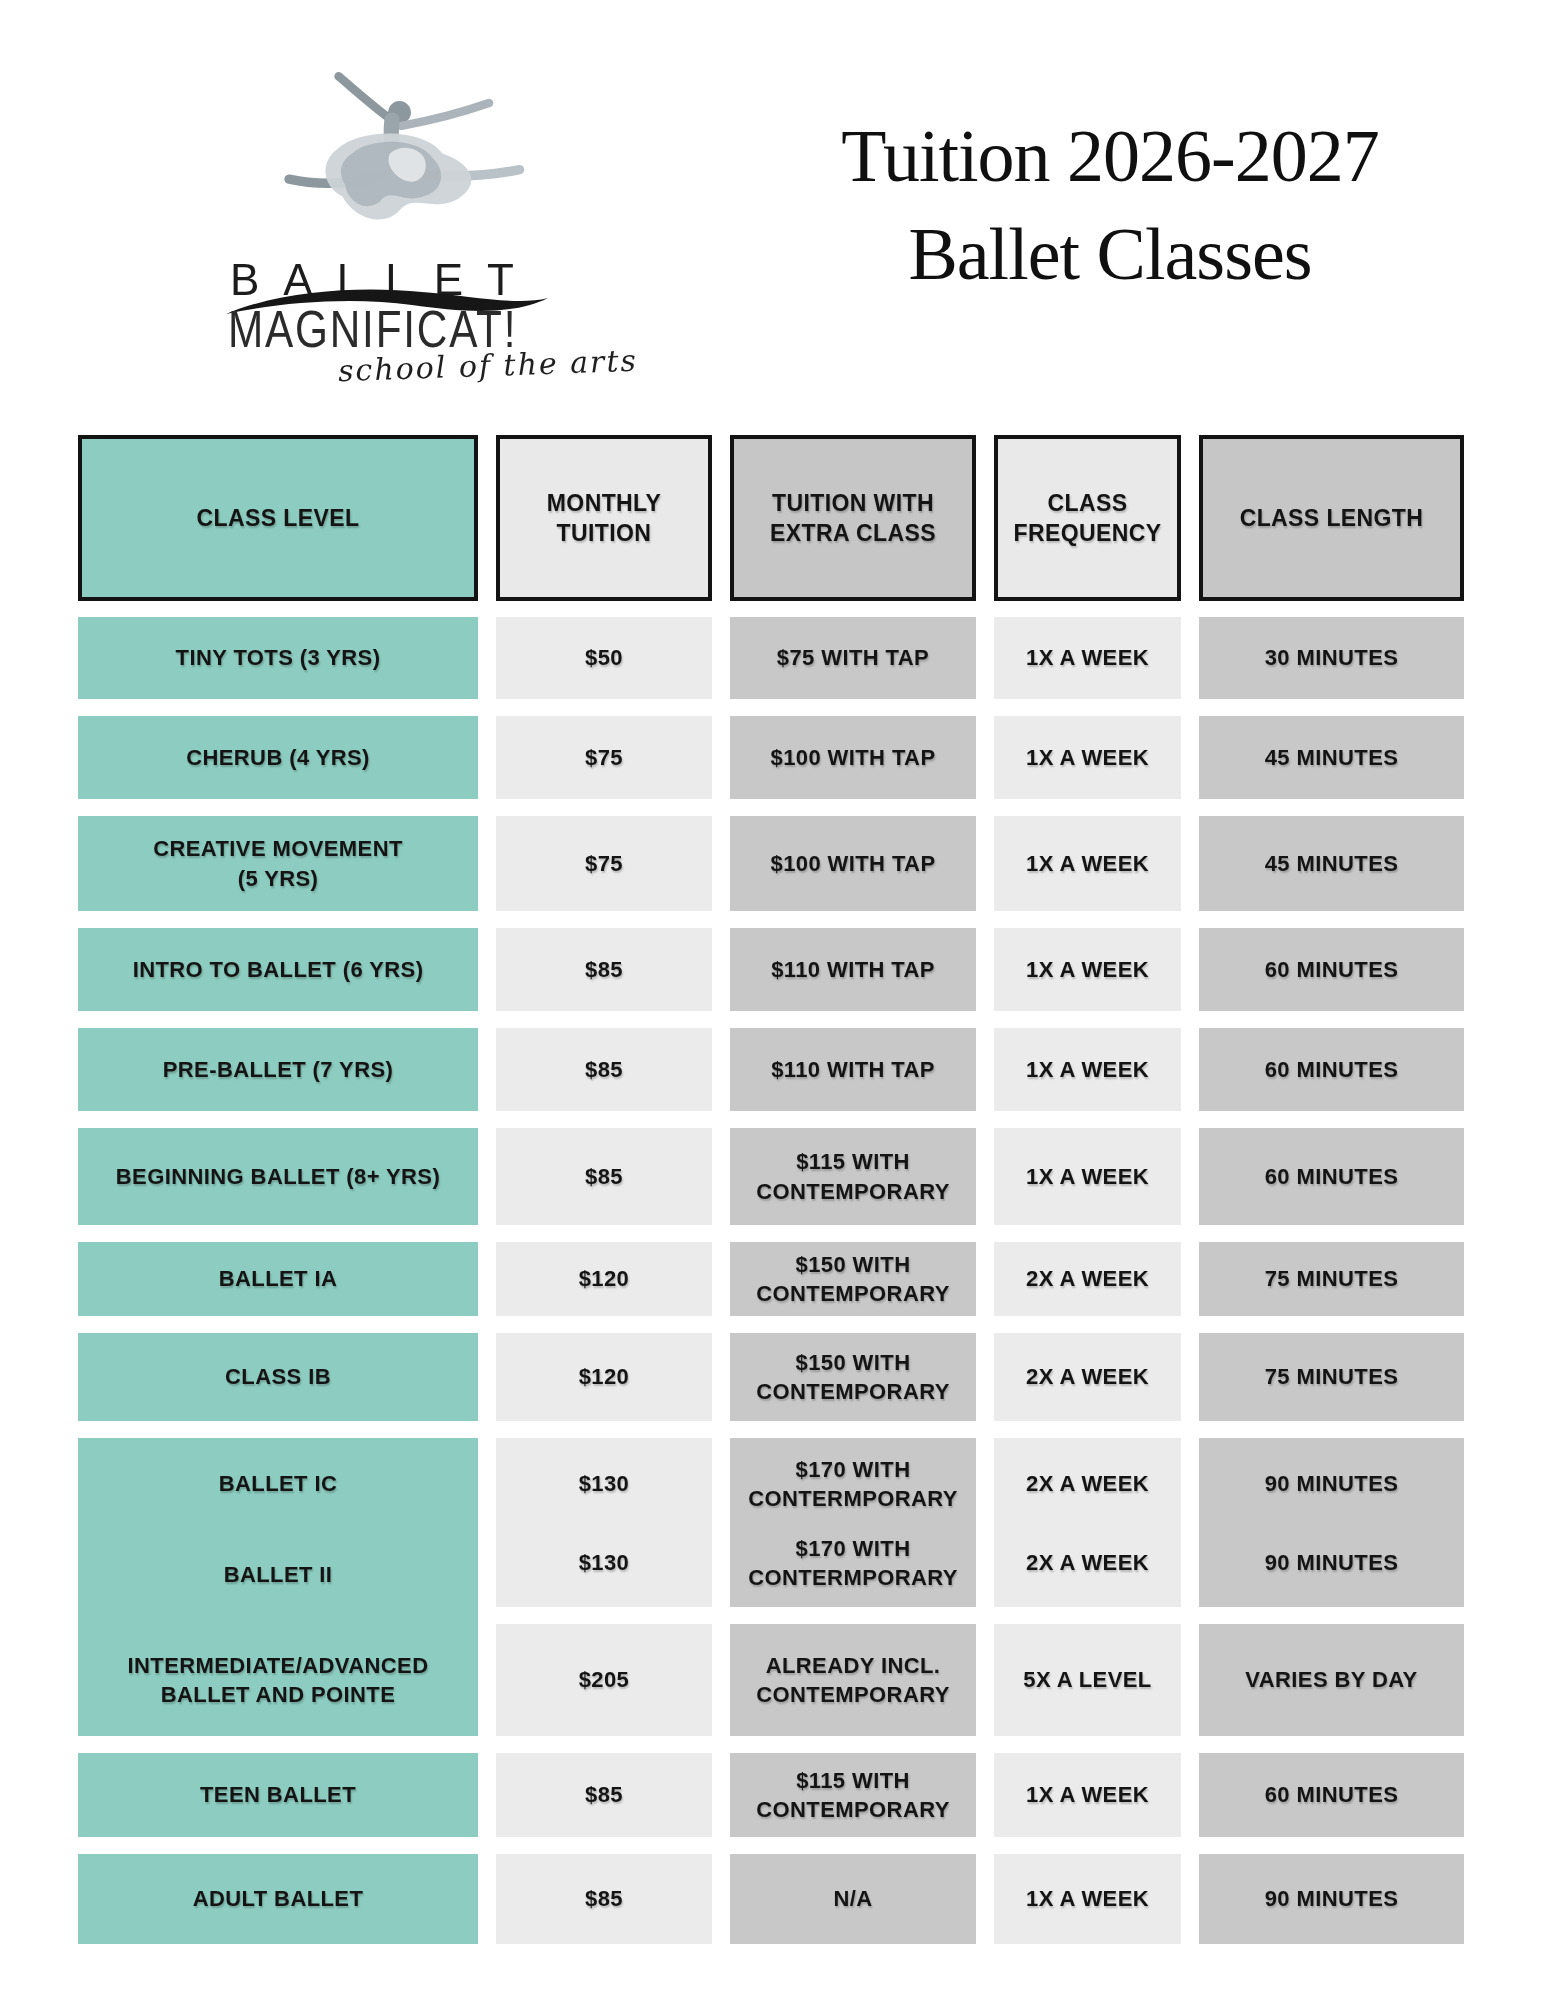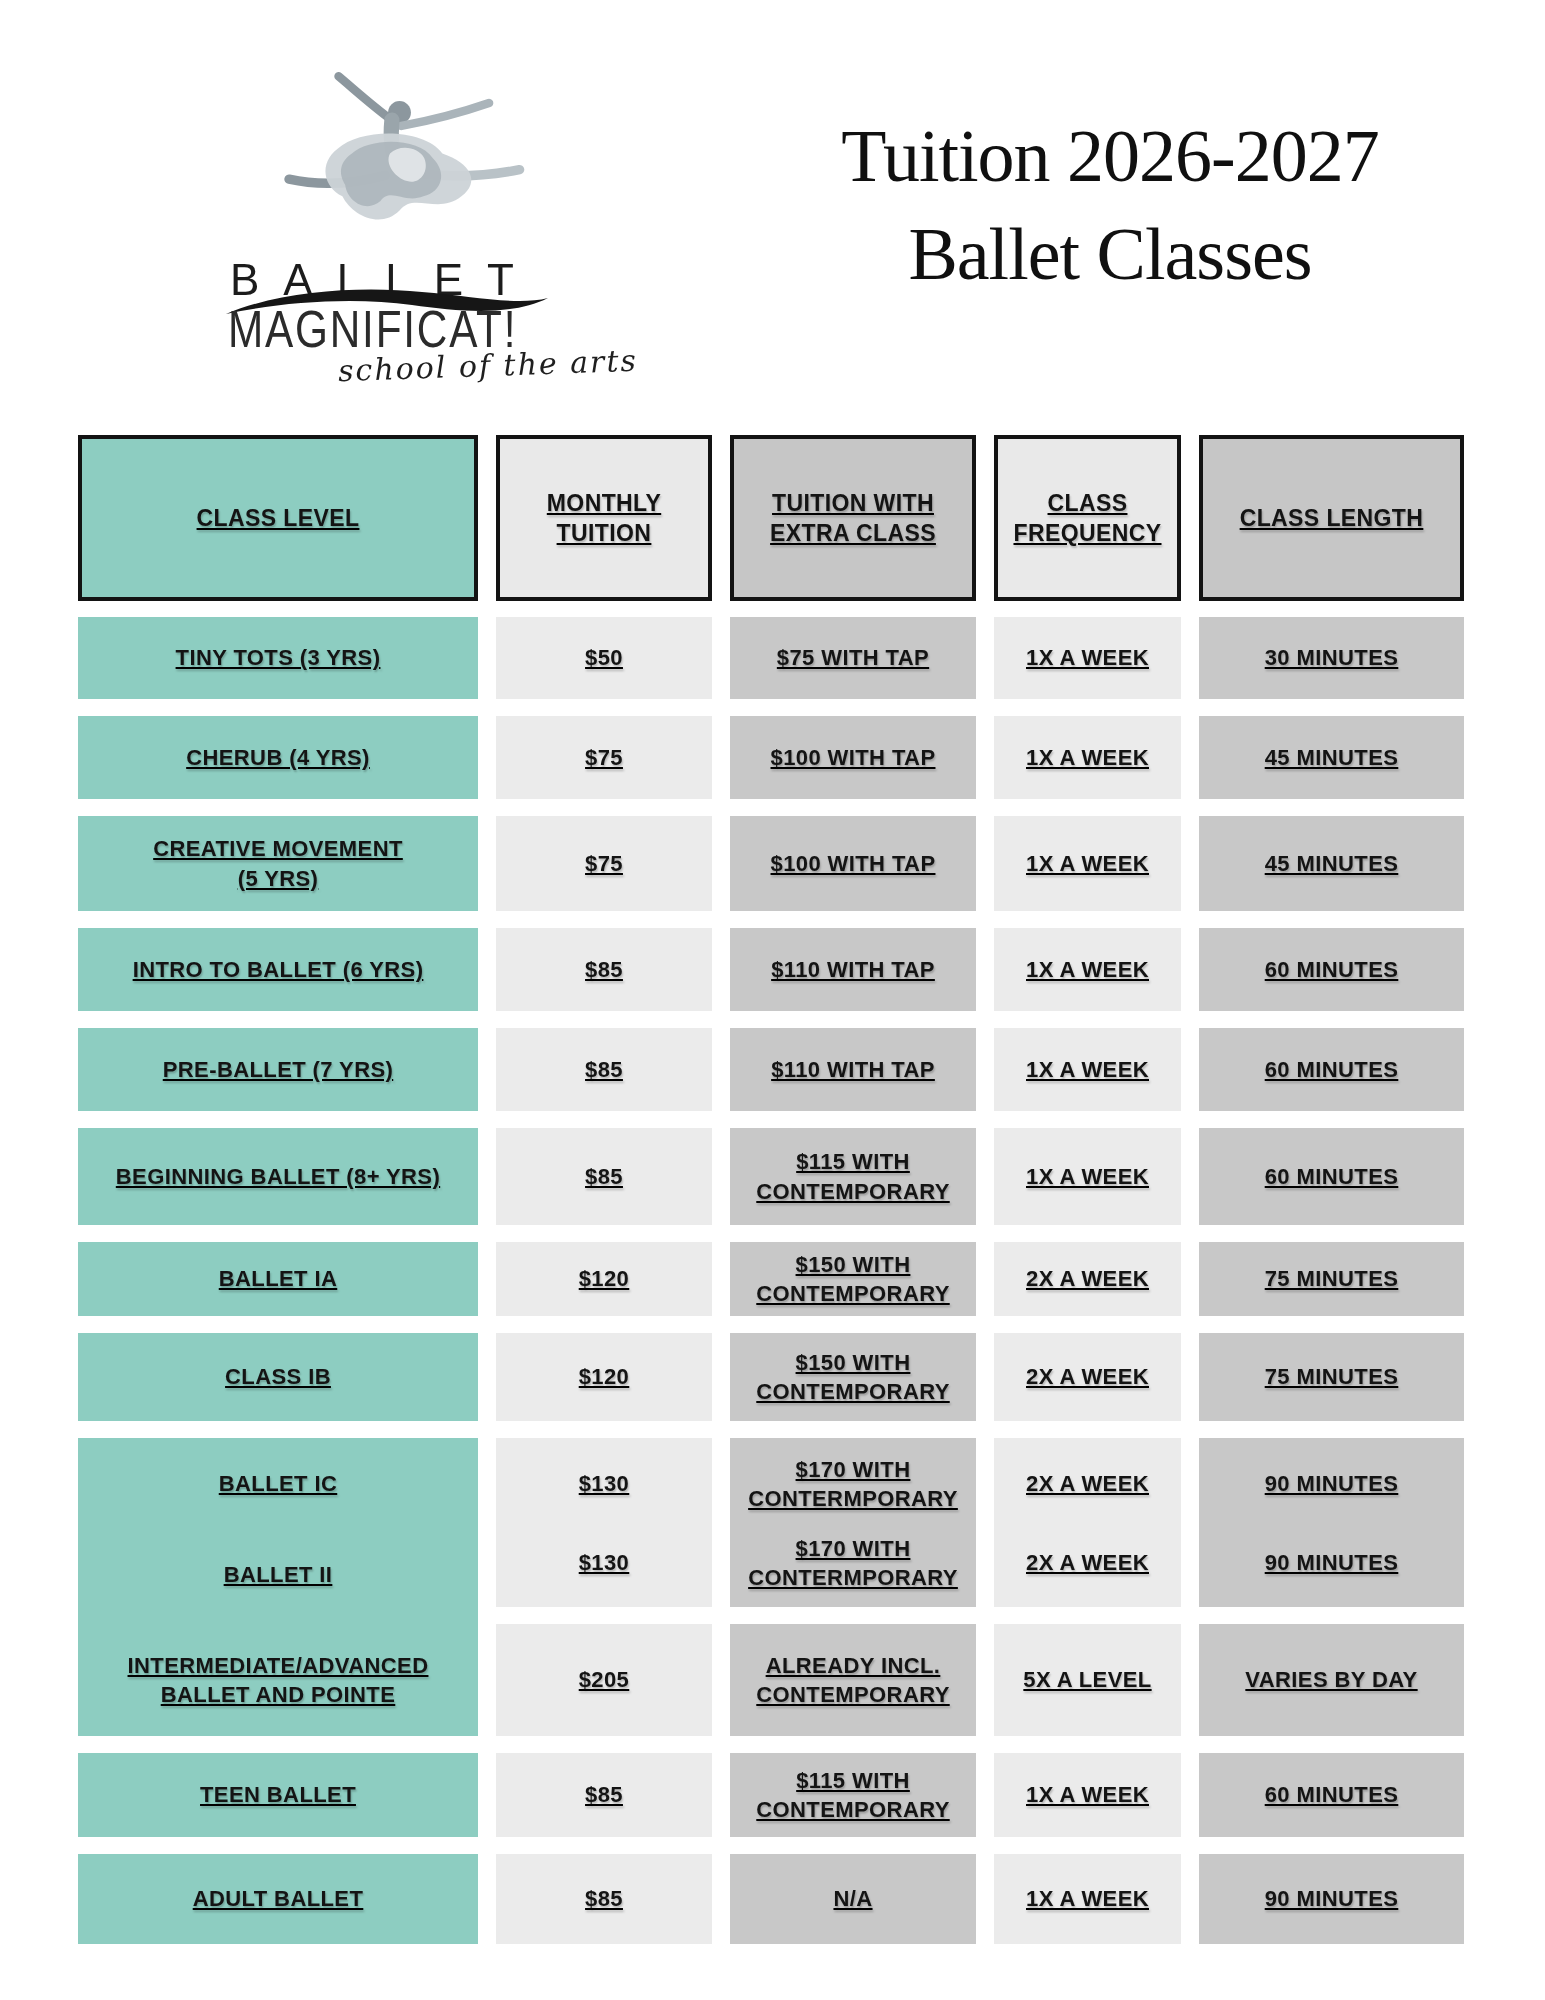--- a/index.html
+++ b/index.html
@@ -27,21 +27,21 @@
     font-size:30px; color:#1f1f1f; letter-spacing:2px; white-space:nowrap;
     transform:rotate(-2deg);
   }
   
   .title{
     position:absolute; left:720px; top:108px; width:780px;
     text-align:center; font-family:"Liberation Serif", serif;
     color:#101010; font-size:74px; line-height:1.32; letter-spacing:-1px;
   }
   
-  .tbl{position:absolute; left:78px; top:435px; width:1387px;text-decoration:underline;}
+  .tbl{position:absolute; left:78px; top:435px; width:1387px;}
   .grid{display:grid; grid-template-columns:400px 216px 246px 187px 265px; column-gap:18px;}
   .thead{margin-bottom:16px;}
   .row{margin-bottom:17px;}
   .cell{
     display:flex; align-items:center; justify-content:center; text-align:center;
     font-weight:bold; font-size:22px; letter-spacing:0.4px; color:#141414;
     white-space:pre-line; line-height:1.32; padding:0 12px; box-sizing:border-box;
     text-shadow:1px 2px 2px rgba(0,0,0,0.22);
   }
   .hcell{

